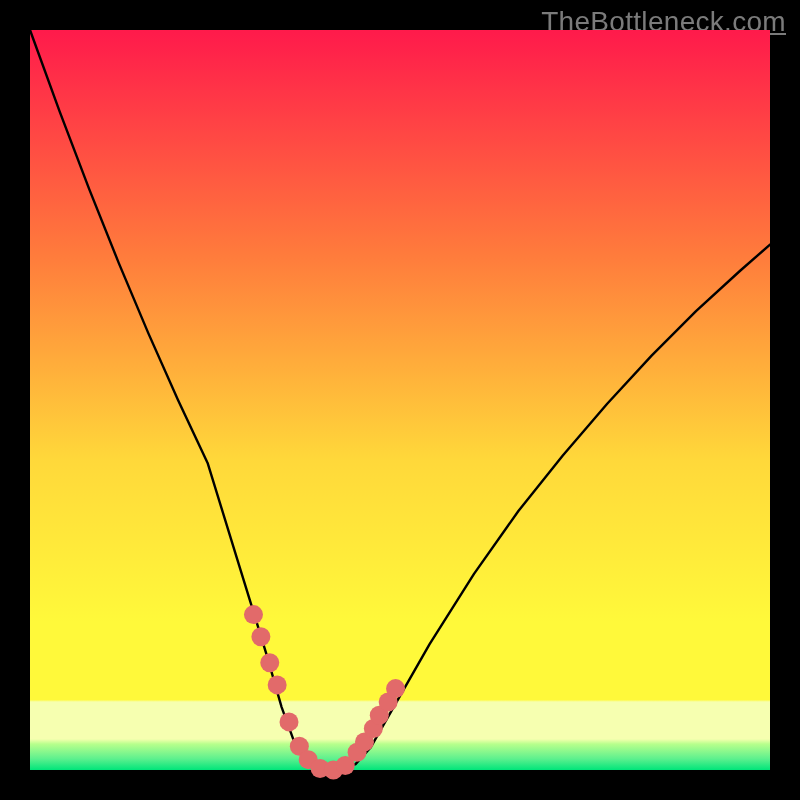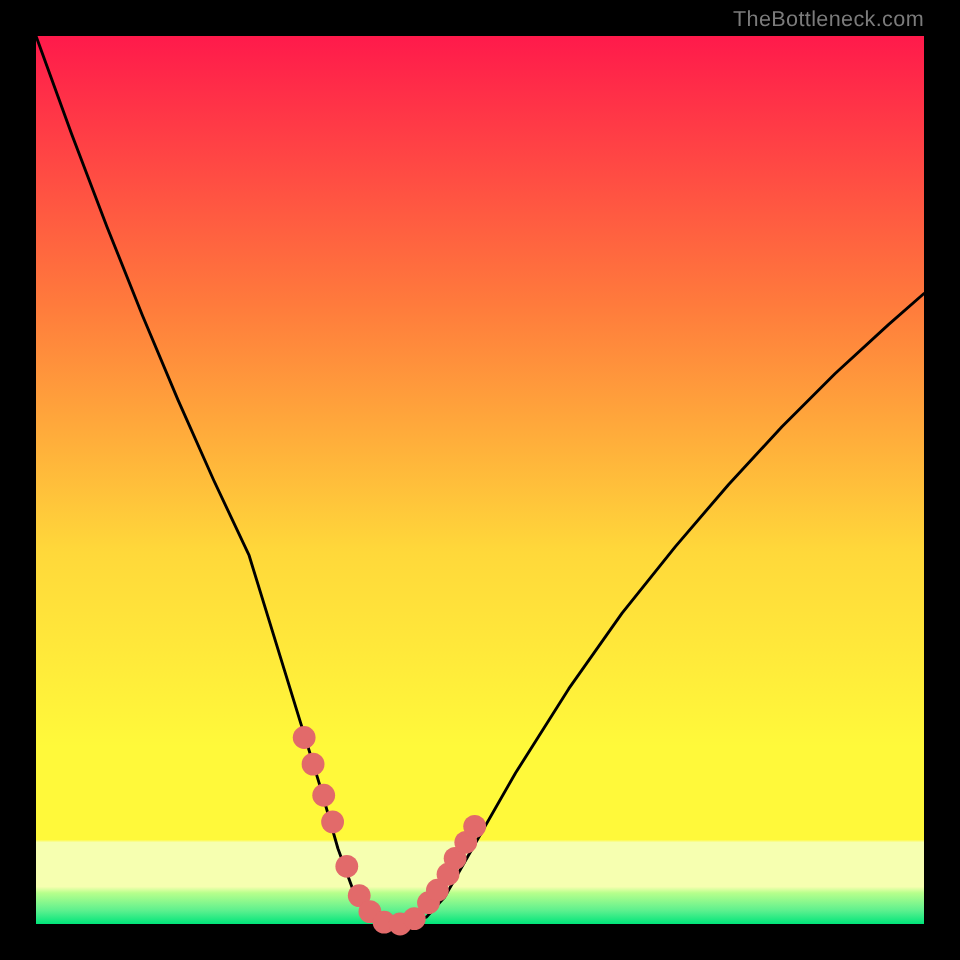--- a/index.html
+++ b/index.html
@@ -13,26 +13,27 @@
   }
   .stage {
     position: relative;
     width: 800px;
     height: 800px;
     background: #000;
   }
   .watermark {
     position: absolute;
     top: 6px;
-    right: 30px;
+    right: 14px;
     color: #7b7b7b;
-    font-size: 18px;
+    font-size: 28px;
     font-weight: 500;
     letter-spacing: 0.3px;
     user-select: none;
+    text-decoration: underline;
   }
   svg {
     position: absolute;
     left: 0;
     top: 0;
   }
 </style>
 </head>
 <body>
 

